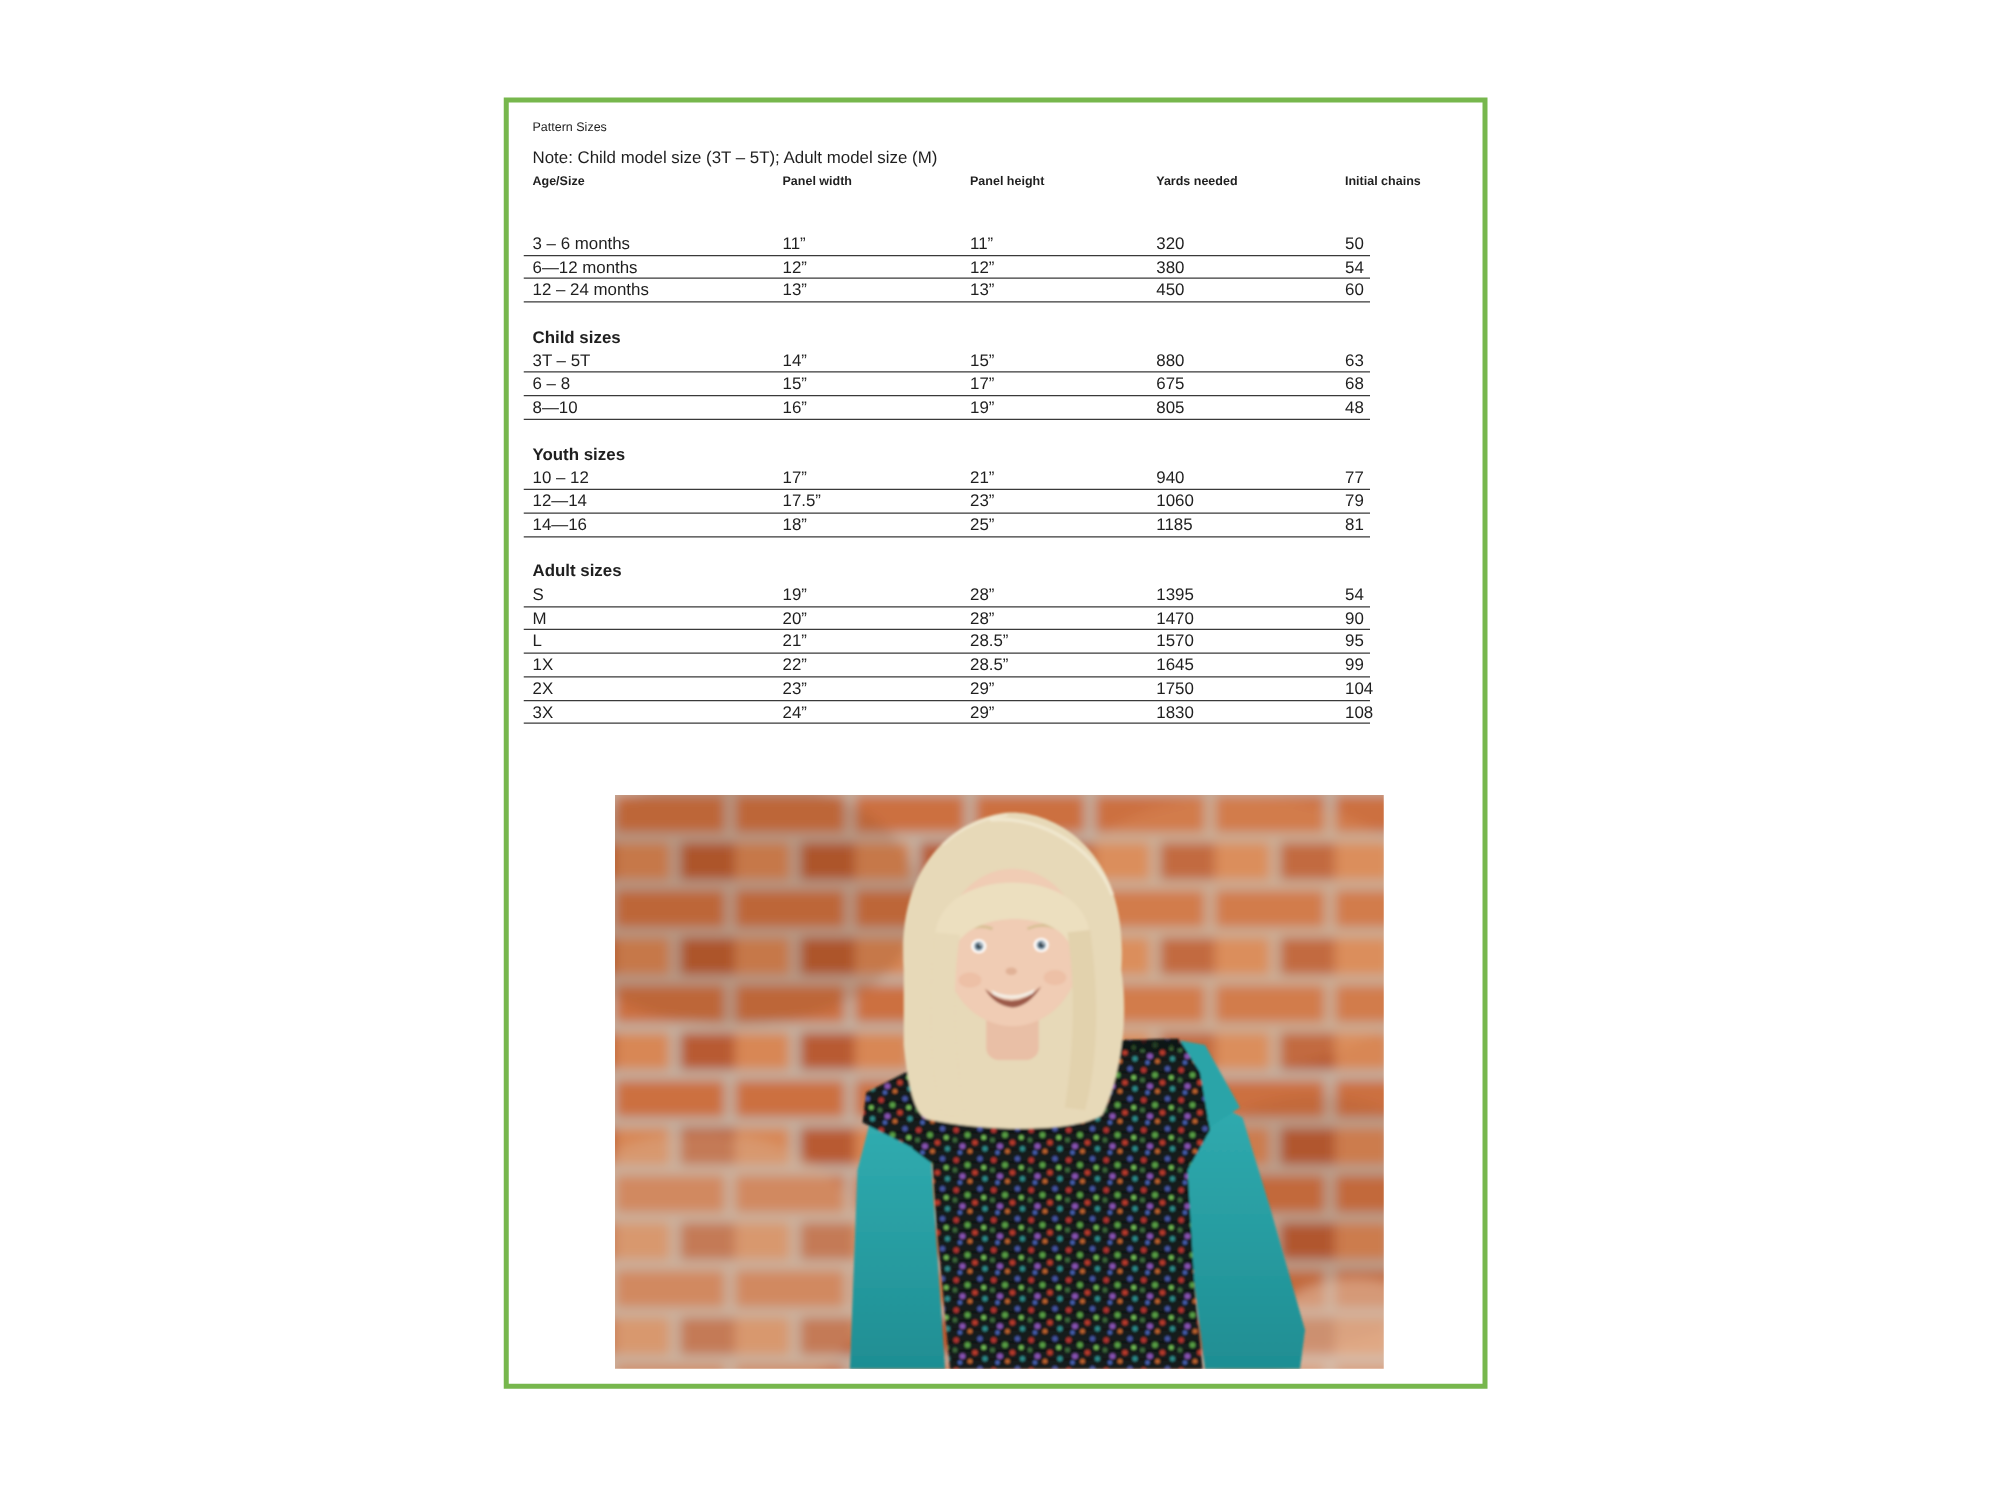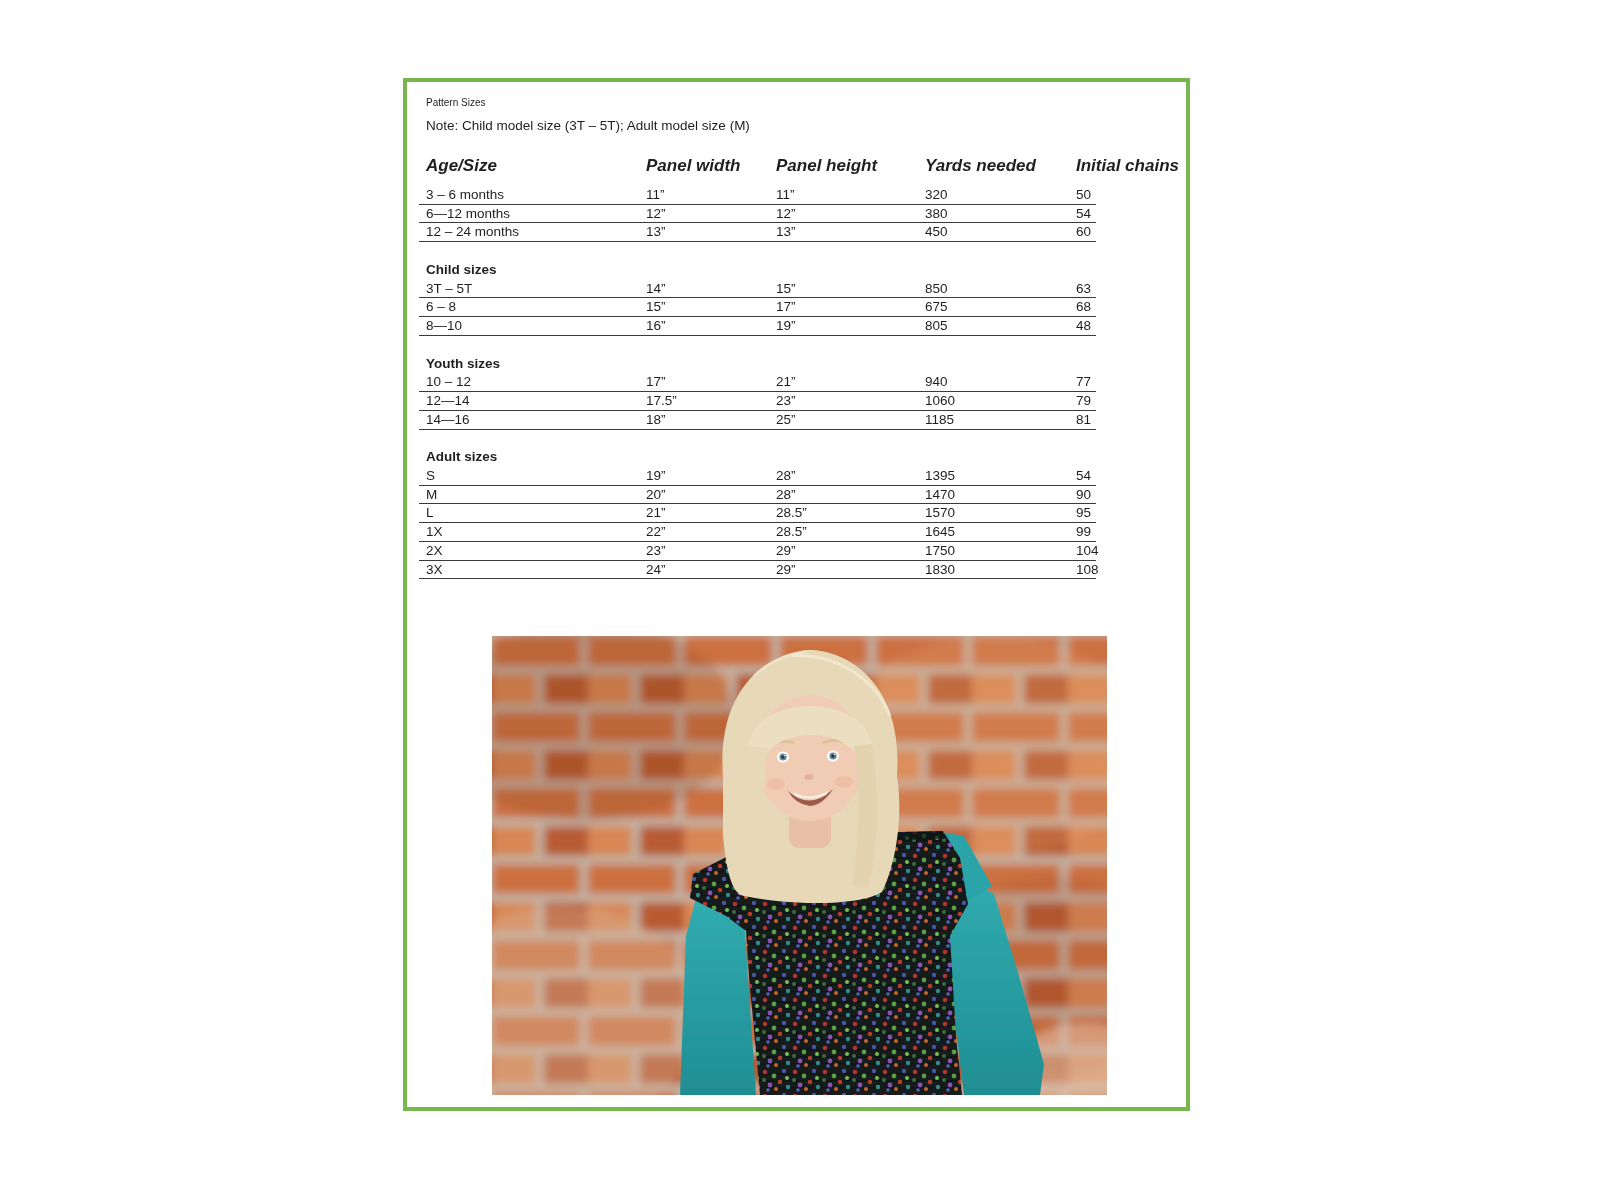--- a/index.html
+++ b/index.html
@@ -13,32 +13,32 @@
   }
   .doc-title{
     position:absolute;left:426px;top:93px;height:19px;line-height:19px;
     font-size:10px;font-weight:normal;white-space:pre;
   }
   .doc-note{
     position:absolute;left:426px;top:116px;height:19px;line-height:19px;
     font-size:13.5px;white-space:pre;
   }
   .col-headers{
-    position:absolute;left:419px;top:156px;width:677px;height:19px;
-    font-size:17px;font-weight:bold;font-style:italic;
+    position:absolute;left:419px;top:140px;width:677px;height:19px;
+    font-size:10px;font-weight:bold;
   }
   #sizes-table{
     position:absolute;left:419px;top:186px;width:677px;
     font-size:13.5px;
   }
   .line{position:relative;height:18.74px;line-height:18.74px;white-space:pre;}
   .line.section{font-weight:bold;padding-left:7px;}
   .line.row{border-bottom:1.8px solid #3a3a3a;box-sizing:border-box;}
   .cell{position:absolute;top:0;white-space:pre;}
-  .c0{left:7px;} .c1{left:207px;margin-left:20px;} .c2{left:357px;} .c3{left:506px;} .c4{left:657px;}
+  .c0{left:7px;} .c1{left:207px;} .c2{left:357px;} .c3{left:506px;} .c4{left:657px;}
   .col-headers .cell{position:absolute;top:0;}
   #photo{position:absolute;left:492px;top:636px;}
 </style>
 </head>
 <body>
 
 <div class="border-rect"></div>
 
 <div class="doc-title">Pattern Sizes</div>
 <div class="doc-note">Note: Child model size (3T – 5T); Adult model size (M)</div>
@@ -49,21 +49,21 @@
     <span class="cell c2">Panel height</span>
     <span class="cell c3">Yards needed</span>
     <span class="cell c4">Initial chains</span>
   </div>
 <div id="sizes-table">
     <div class="line row"><span class="cell c0">3 – 6 months</span><span class="cell c1">11”</span><span class="cell c2">11”</span><span class="cell c3">320</span><span class="cell c4">50</span></div>
     <div class="line row"><span class="cell c0">6—12 months</span><span class="cell c1">12”</span><span class="cell c2">12”</span><span class="cell c3">380</span><span class="cell c4">54</span></div>
     <div class="line row"><span class="cell c0">12 – 24 months</span><span class="cell c1">13”</span><span class="cell c2">13”</span><span class="cell c3">450</span><span class="cell c4">60</span></div>
     <div class="line blank"></div>
     <div class="line section">Child sizes</div>
-    <div class="line row"><span class="cell c0">3T – 5T</span><span class="cell c1">14”</span><span class="cell c2">15”</span><span class="cell c3">850</span><span class="cell c4">63</span></div>
+    <div class="line row"><span class="cell c0">3T – 5T</span><span class="cell c1">14”</span><span class="cell c2">15”</span><span class="cell c3">880</span><span class="cell c4">63</span></div>
     <div class="line row"><span class="cell c0">6 – 8</span><span class="cell c1">15”</span><span class="cell c2">17”</span><span class="cell c3">675</span><span class="cell c4">68</span></div>
     <div class="line row"><span class="cell c0">8—10</span><span class="cell c1">16”</span><span class="cell c2">19”</span><span class="cell c3">805</span><span class="cell c4">48</span></div>
     <div class="line blank"></div>
     <div class="line section">Youth sizes</div>
     <div class="line row"><span class="cell c0">10 – 12</span><span class="cell c1">17”</span><span class="cell c2">21”</span><span class="cell c3">940</span><span class="cell c4">77</span></div>
     <div class="line row"><span class="cell c0">12—14</span><span class="cell c1">17.5”</span><span class="cell c2">23”</span><span class="cell c3">1060</span><span class="cell c4">79</span></div>
     <div class="line row"><span class="cell c0">14—16</span><span class="cell c1">18”</span><span class="cell c2">25”</span><span class="cell c3">1185</span><span class="cell c4">81</span></div>
     <div class="line blank"></div>
     <div class="line section">Adult sizes</div>
     <div class="line row"><span class="cell c0">S</span><span class="cell c1">19”</span><span class="cell c2">28”</span><span class="cell c3">1395</span><span class="cell c4">54</span></div>

